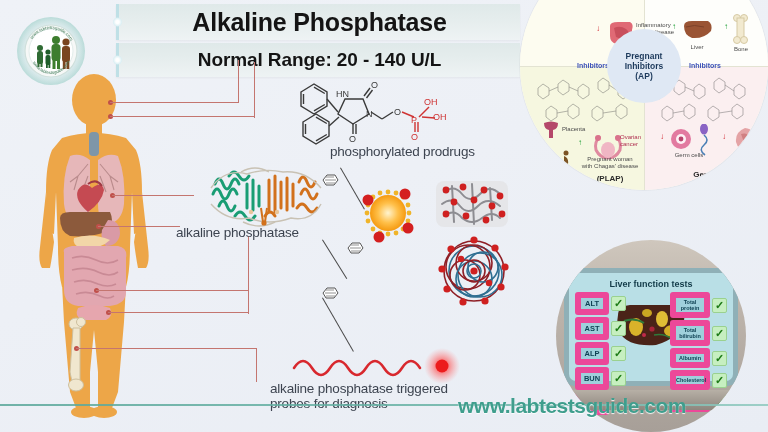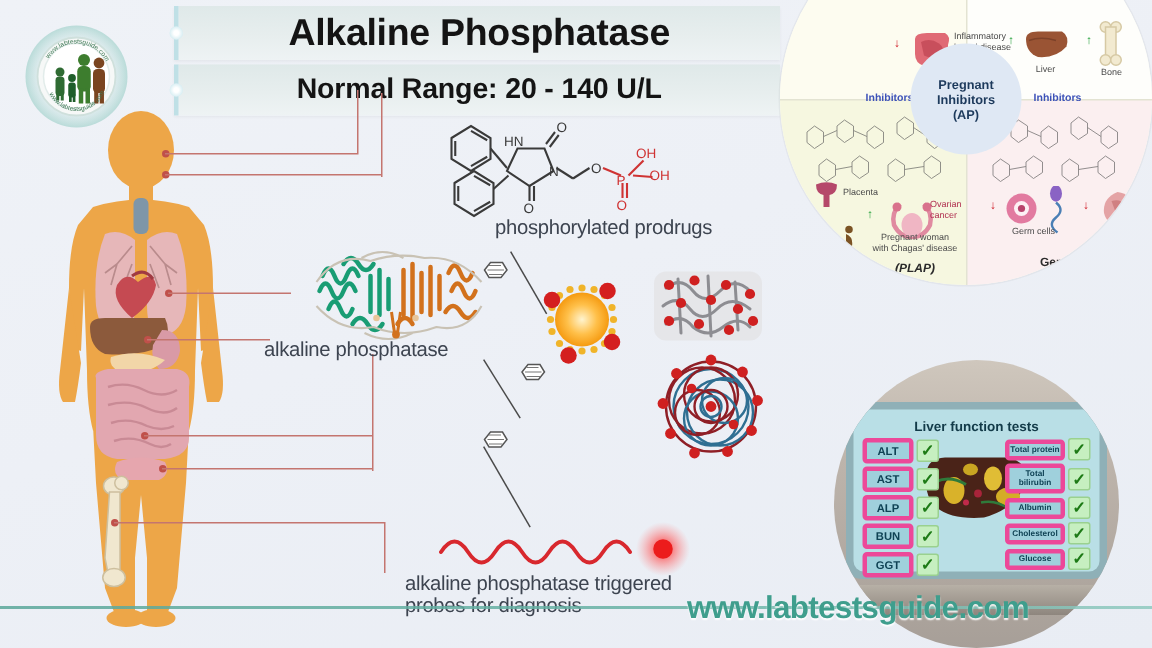--- a/index.html
+++ b/index.html
@@ -93,21 +93,21 @@
     position:absolute; left:8px; top:28px; width:174px; height:118px;
     background:#8fb0b7; border-radius:10px; padding:18px;
   }
   #lft-inner { position:absolute; inset:5px; background:#b9dfe6; border-radius:7px; }
   #lft-title { position:absolute; left:0; right:0; top:6px; text-align:center;
                font-size:9px; font-weight:700; color:#123a48; }
   .lft-col { position:absolute; top:19px; display:flex; flex-direction:column; gap:2px; }
   #lft-left  { left:6px; }
   #lft-right { right:6px; }
   .lft-row { display:flex; align-items:center; gap:2px; }
-  .lft-chip { background:#9fd0dc; border:3px solid #ec4899; border-radius:3px;
+  .lft-chip { background:#9fd0dc; border:6px solid #ec4899; border-radius:3px;
               color:#0f4254; font-size:7px; font-weight:700; text-align:center;
               padding:1px 0; }
   #lft-left .lft-chip  { width:34px; font-size:7.5px; }
   #lft-right .lft-chip { width:40px; font-size:5.5px; line-height:6px; }
   .lft-check { width:15px; height:15px; background:#c6efc0; border:1px solid #9ad18f;
                border-radius:2px; color:#1d7a16; font-size:11px; font-weight:700;
                display:flex; align-items:center; justify-content:center; }
   #liver-img { position:absolute; left:50%; top:48%; transform:translate(-50%,-50%);
                width:74px; height:48px; }
   #lft-base { position:absolute; left:12px; top:150px; width:166px; height:20px;
@@ -591,21 +591,21 @@
     </div>
 
     <svg style="position:absolute; left:40px; top:208px;" width="12" height="20" viewBox="0 0 12 20">
       <circle cx="6" cy="3" r="2.5" fill="#7b5324"></circle>
       <path d="M4 6 Q9 8 8 14 L8 19 L4 19 L4 12Z" fill="#7b5324"></path>
     </svg>
     <div class="ci-lbl" style="left:44px; top:214px; width:92px;">
       <span>Pregnant woman</span><br>
       <span>with Chagas' disease</span>
     </div>
-    <div class="ci-hdr" style="left:60px; top:232px; width:60px; font-size:8px;font-style:italic;">(PLAP)</div>
+    <div class="ci-hdr" style="left:60px; top:232px; width:60px; font-size:8px;">(PLAP)</div>
 
     <div class="arrow-r" style="position:absolute; left:140px; top:190px;">↓</div>
     <svg style="position:absolute; left:150px; top:186px;" width="22" height="22" viewBox="0 0 22 22">
       <circle cx="11" cy="11" r="10" fill="#e27aa0"></circle>
       <circle cx="11" cy="11" r="5" fill="#fdf0f4"></circle>
       <circle cx="11" cy="11" r="2.4" fill="#b8436c"></circle>
     </svg>
     <svg style="position:absolute; left:176px; top:182px;" width="18" height="32" viewBox="0 0 18 32">
       <ellipse cx="8" cy="5" rx="4" ry="5.5" fill="#8a63c4"></ellipse>
       <path d="M8 11 Q14 16 8 21 Q2 26 9 31" stroke="#4a7fb5" stroke-width="1.6" fill="none"></path>

